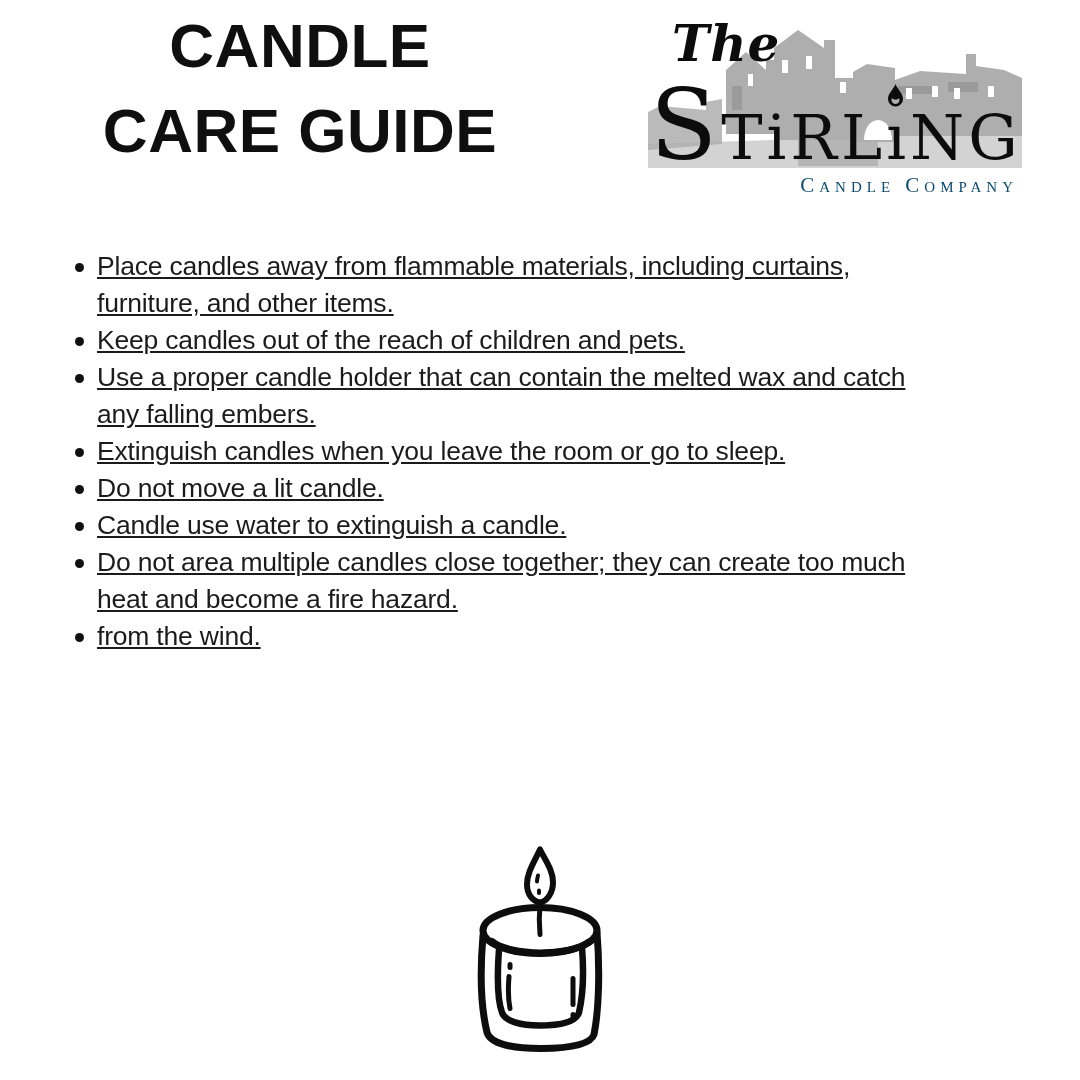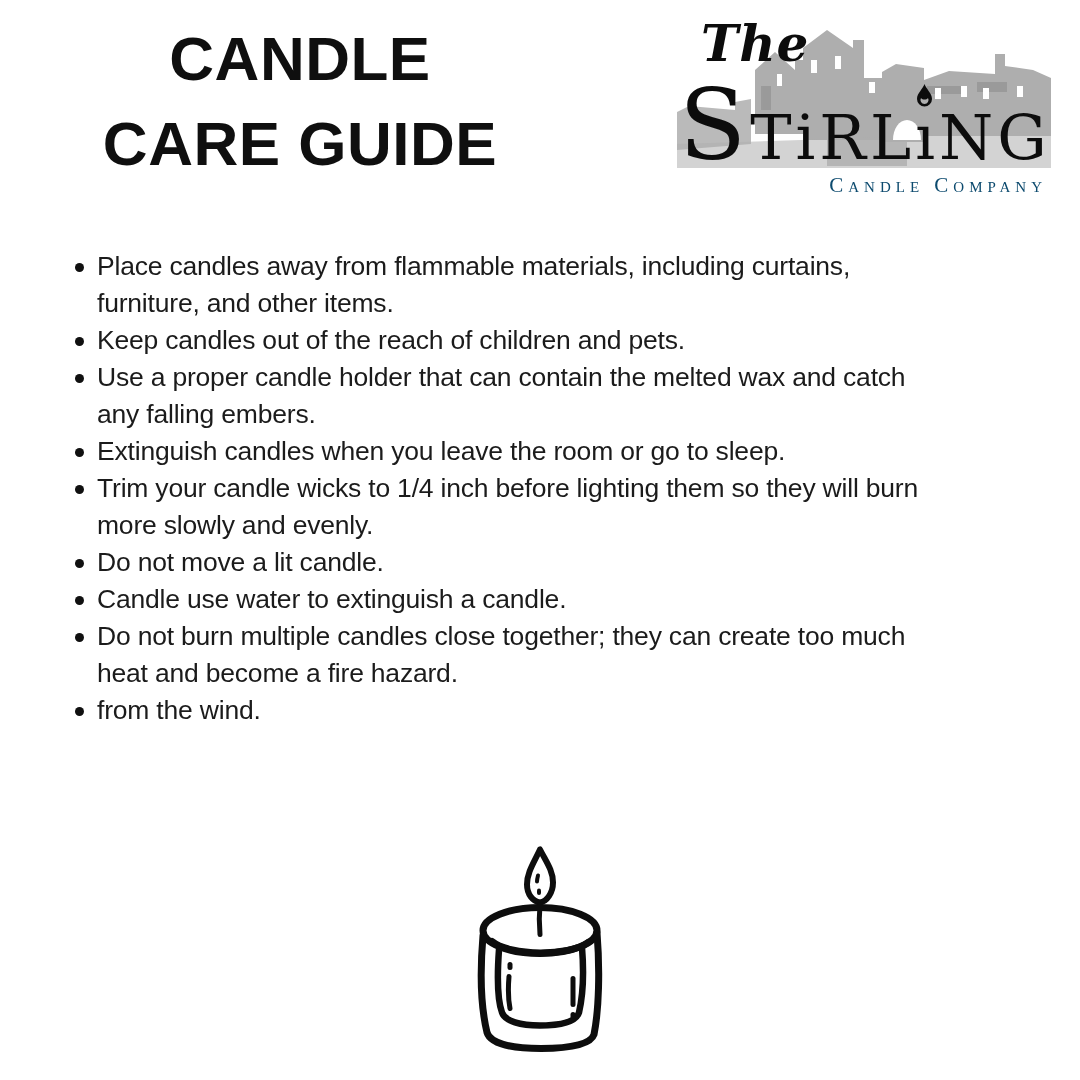--- a/index.html
+++ b/index.html
@@ -3,29 +3,29 @@
 <meta charset="utf-8">
 <style>
   * { margin: 0; padding: 0; box-sizing: border-box; }
   html, body { width: 1080px; height: 1080px; background: #ffffff; overflow: hidden; }
   body { font-family: "Liberation Sans", sans-serif; color: #161616; position: relative; }
 
   .page { position: absolute; inset: 0; background: #ffffff; }
 
   
   .title {
-    position: absolute; left: 95px; top: 16px; width: 410px;
+    position: absolute; left: 95px; top: 3px; width: 410px;
     text-align: center; font-weight: 700; font-size: 62px; line-height: 85px;
     letter-spacing: 0.5px; color: #0f0f0f;
     font-family: "Liberation Sans", sans-serif;
   }
   .title span { display: block; }
 
   
-  .logo { position: absolute; left: 677px; top: 16px; width: 374px; height: 182px; }
+  .logo { position: absolute; left: 648px; top: 16px; width: 374px; height: 182px; }
   .castle { position: absolute; left: 0; top: 0; width: 100%; height: 100%; }
   .logo-the {
     position: absolute; left: 24px; top: -2px;
     font-family: "DejaVu Serif", serif; font-style: italic; font-weight: 700;
     font-size: 50px; color: #0c0c0c; letter-spacing: 1px;
   }
   .brand {
     position: absolute; left: 2px; bottom: 30px; width: 370px;
     font-family: "DejaVu Serif", serif; font-size: 62px; line-height: 0.95;
     color: #0c0c0c; letter-spacing: 4px; white-space: nowrap;
@@ -43,21 +43,21 @@
   .tips {
     position: absolute; left: 60px; top: 248px; width: 980px;
     list-style: none; font-size: 26.5px; line-height: 37px;
     letter-spacing: -0.2px; color: #1b1b1b;
   }
   .tips li { position: relative; padding-left: 37px; }
   .tips li::before {
     content: ""; position: absolute; left: 15px; top: 14.5px;
     width: 9px; height: 9px; border-radius: 50%; background: #101010;
   }
-  .tips .ln { display: block; white-space: nowrap; }
+  .tips .ln { display: block; white-space: nowrap; text-decoration: underline; }
 
   
   .candle-wrap { position: absolute; left: 477px; top: 843px; width: 128px; height: 210px; }
   .candle-wrap svg { width: 100%; height: 100%; }
 </style>
 </head>
 <body>
 
 <div class="page">
 
@@ -112,31 +112,27 @@
       <span class="ln">Keep candles out of the reach of children and pets.</span>
     </li>
     <li>
       <span class="ln">Use a proper candle holder that can contain the melted wax and catch</span>
       <span class="ln">any falling embers.</span>
     </li>
     <li>
       <span class="ln">Extinguish candles when you leave the room or go to sleep.</span>
     </li>
     <li>
-      <span class="ln">Trim your candle wicks to 1/4 inch before lighting them so they will burn</span>
-      <span class="ln">more slowly and evenly.</span>
-    </li>
-    <li>
       <span class="ln">Do not move a lit candle.</span>
     </li>
     <li>
       <span class="ln">Candle use water to extinguish a candle.</span>
     </li>
     <li>
-      <span class="ln">Do not burn multiple candles close together; they can create too much</span>
+      <span class="ln">Do not area multiple candles close together; they can create too much</span>
       <span class="ln">heat and become a fire hazard.</span>
     </li>
     <li>
       <span class="ln">from the wind.</span>
     </li>
   </ul>
 
   <div class="candle-wrap">
     <svg viewBox="0 0 128 207" fill="none" stroke="#0d0d0d" stroke-linecap="round" stroke-linejoin="round" aria-hidden="true">
 

